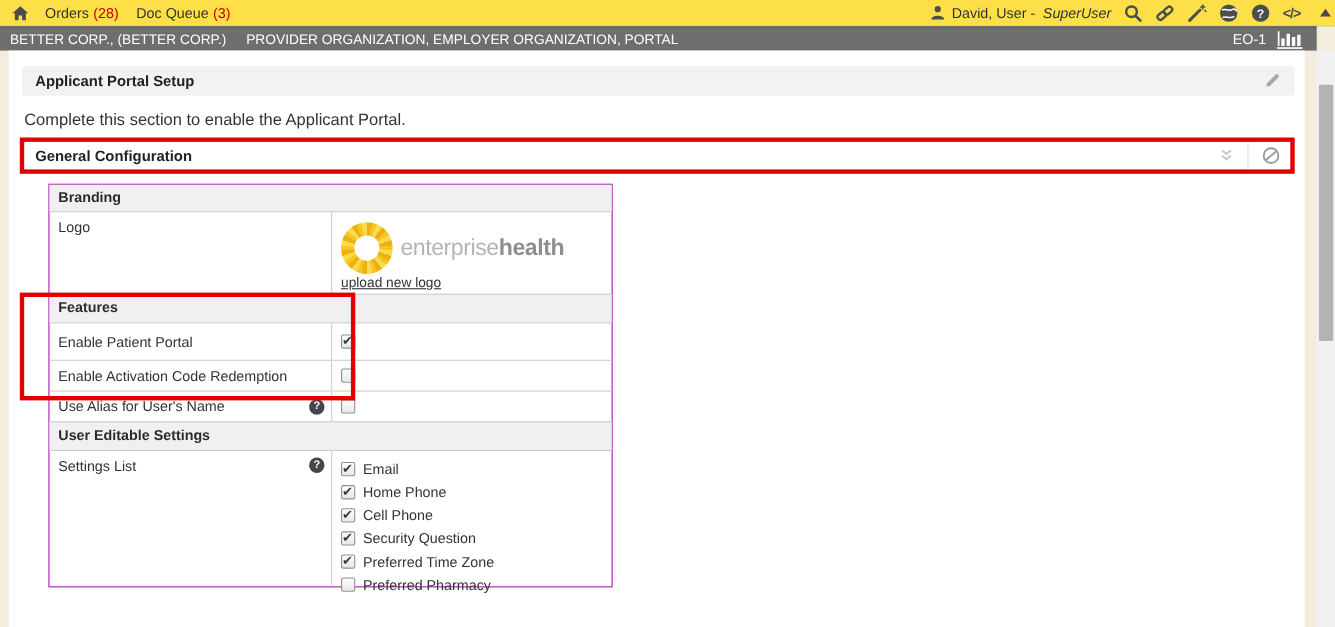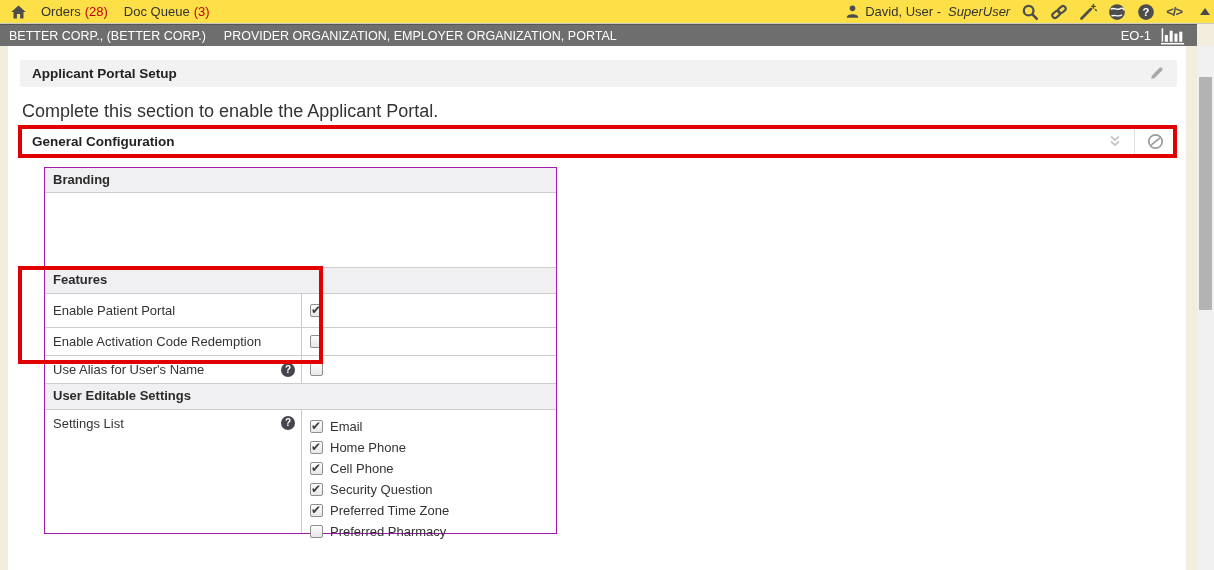--- a/index.html
+++ b/index.html
@@ -31,21 +31,21 @@
   .org-badge { font-size: 13px; }
 
   
   .content { position: absolute; top: 46px; left: 8px; width: 1178px; height: 548px; background: #fff; }
 
   .title-bar { position: absolute; left: 12px; top: 14px; width: 1157px; height: 27px;
             background: #f2f2f2; border-radius: 3px; display: flex; align-items: center; padding: 0 12px; }
   .title-bar .ttl { font-size: 13.5px; font-weight: bold; color: #222; }
   .pencil { margin-left: auto; cursor: pointer; display: inline-flex; }
 
-  .intro { position: absolute; left: 14px; top: 55px; font-size: 18px; color: #333; }
+  .intro { position: absolute; left: 14px; top: 55px; font-size: 15px; color: #333; }
 
   .gc-wrap { position: absolute; left: 10px; top: 79px; width: 1159px; height: 33px;
             border: 4px solid #e10000; background: #fff; display: flex; align-items: center; padding: 0 0 0 10px; }
   .gc-title { font-size: 13.5px; font-weight: bold; color: #222; }
   .gc-icons { margin-left: auto; display: flex; align-items: center; height: 100%; }
   .gc-sep { width: 1px; height: 25px; background: #e2e2e2; margin: 0 12px; }
   .gc-chevrons, .gc-ban { cursor: pointer; display: inline-flex; }
   .gc-ban { margin-right: 9px; }
   .gc-chevrons { margin-left: 8px; }
 
@@ -224,20 +224,30 @@
       </span>
     </div>
 
     <div class="cfg-table">
 
       <div class="trow thead h24" style="display:block">
         <span>Branding</span>
       </div>
 
       <div class="trow h75">
+        <div class="cell-l">
+          <span>Logo</span>
+        </div>
+        <div class="cell-r logo-cell">
+          <div class="logo-lockup">
+            <span class="pinwheel"></span>
+            <span class="wordmark"><span class="wm-light">enterprise</span><span class="wm-bold">health</span></span>
+          </div>
+          <span class="upload-link">upload new logo</span>
+        </div>
       </div>
 
       <div class="trow thead h26" style="display:block">
         <span>Features</span>
       </div>
 
       <div class="trow h34 row-mid">
         <div class="cell-l">
           <span>Enable Patient Portal</span>
         </div>

